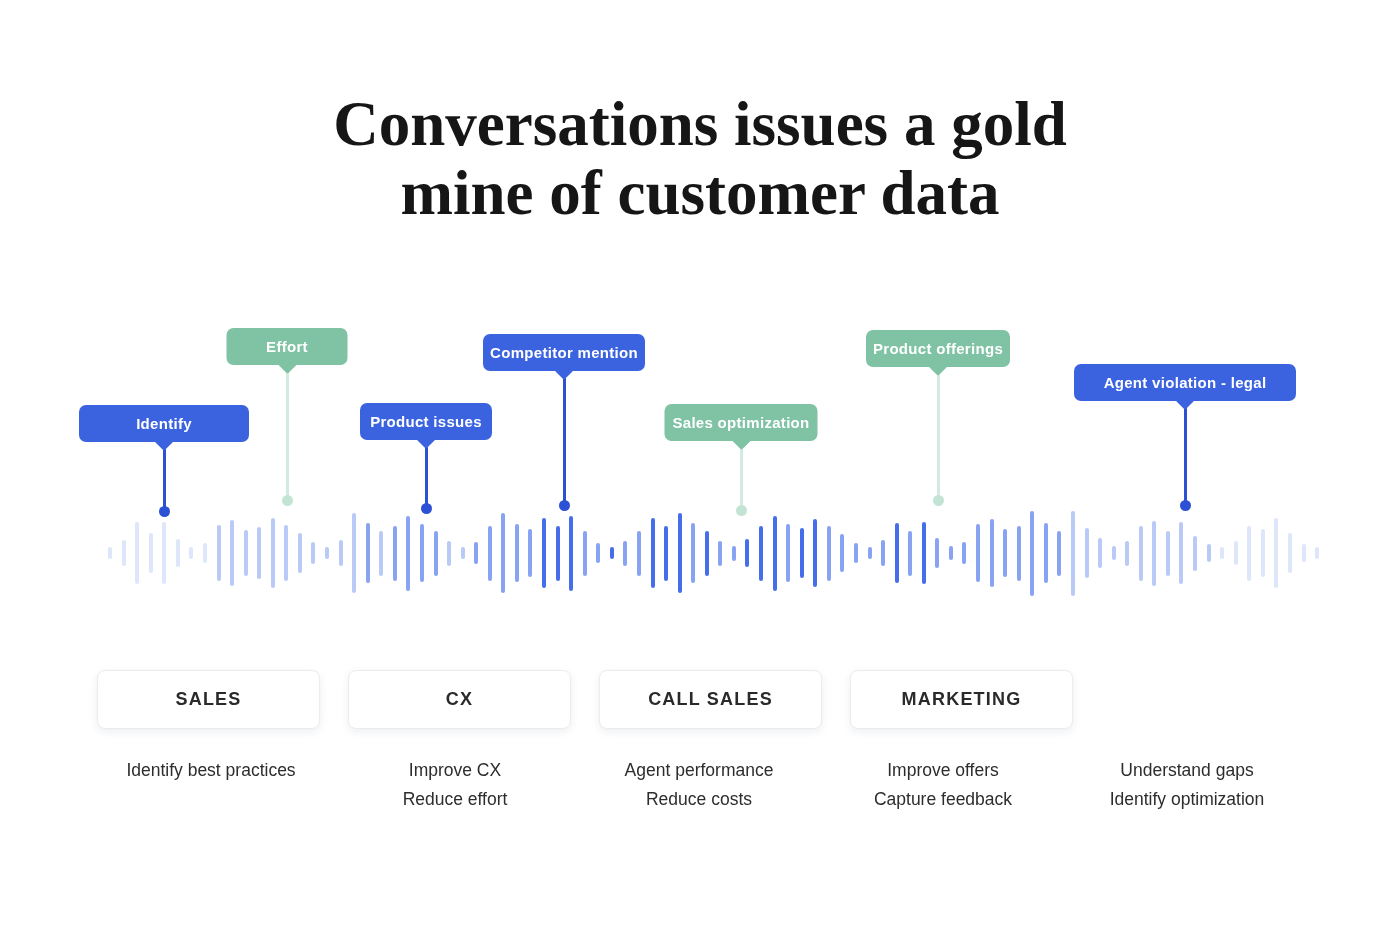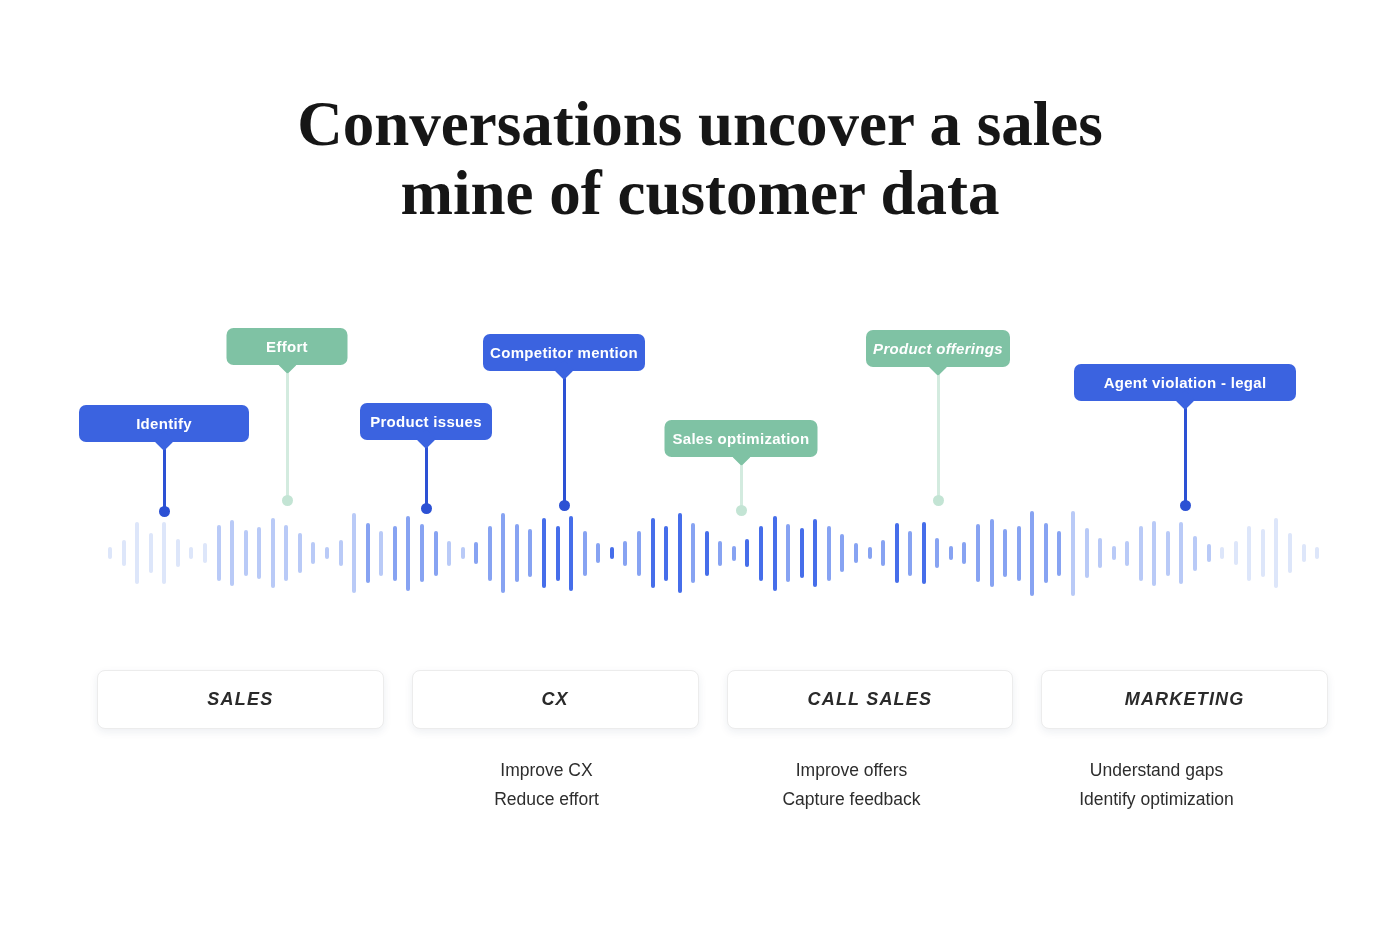--- a/index.html
+++ b/index.html
@@ -82,24 +82,23 @@
   }
   .waveform .bar {
     width:4px;
     border-radius:2px;
     flex:0 0 auto;
   }
 
   
   .cards {
     position:absolute;
-    top:670px; left:97px; width:1231px;
+    top:670px; left:97px; width:976px;
     display:flex; gap:28px;
     z-index:2;
-    font-style:italic;
   }
   .card {
     flex:1;
     height:59px;
     background:#ffffff;
     border:1px solid #ececec;
     border-radius:8px;
     box-shadow:0 3px 9px rgba(25,45,90,0.08);
     display:flex; align-items:center; justify-content:center;
     font-size:18px;
@@ -120,21 +119,21 @@
     color:#2d2d2d;
     font-weight:400;
   }
 </style>
 </head>
 <body>
 
 <div class="canvas">
 
   <h1 class="title">
-    <span>Conversations uncover a sales</span>
+    <span>Conversations issues a gold</span>
     <span>mine of customer data</span>
   </h1>
 
   <div id="annotations">
       <div class="tag blue" style="left: 164px; top: 405px; width: 170px;">
         <span>Identify</span>
         <span class="pointer"></span>
       </div>
       <div class="stem blue" style="left: 162.5px; top: 448px; height: 63px;"></div>
       <div class="dot blue" style="left: 158.5px; top: 505.5px;"></div>
@@ -149,27 +148,27 @@
         <span class="pointer"></span>
       </div>
       <div class="stem blue" style="left: 424.5px; top: 446px; height: 62px;"></div>
       <div class="dot blue" style="left: 420.5px; top: 502.5px;"></div>
       <div class="tag blue" style="left: 564px; top: 334px; width: 162px;">
         <span>Competitor mention</span>
         <span class="pointer"></span>
       </div>
       <div class="stem blue" style="left: 562.5px; top: 377px; height: 128px;"></div>
       <div class="dot blue" style="left: 558.5px; top: 499.5px;"></div>
-      <div class="tag green" style="left: 741px; top: 404px; width: 153px; margin-top: 16px;">
+      <div class="tag green" style="left: 741px; top: 404px; width: 153px;">
         <span>Sales optimization</span>
         <span class="pointer"></span>
       </div>
       <div class="stem green" style="left: 739.5px; top: 447px; height: 63px;"></div>
       <div class="dot green" style="left: 735.5px; top: 504.5px;"></div>
-      <div class="tag green" style="left: 938px; top: 330px; width: 144px; font-style: italic;">
+      <div class="tag green" style="left: 938px; top: 330px; width: 144px;">
         <span>Product offerings</span>
         <span class="pointer"></span>
       </div>
       <div class="stem green" style="left: 936.5px; top: 373px; height: 127px;"></div>
       <div class="dot green" style="left: 932.5px; top: 494.5px;"></div>
       <div class="tag blue" style="left: 1185px; top: 364px; width: 222px;">
         <span>Agent violation - legal</span>
         <span class="pointer"></span>
       </div>
       <div class="stem blue" style="left: 1183.5px; top: 407px; height: 98px;"></div>
@@ -279,26 +278,31 @@
     <div class="card">
       <span>CALL SALES</span>
     </div>
     <div class="card">
       <span>MARKETING</span>
     </div>
   </div>
 
   <div class="benefits">
     <div class="benefit">
+      <div>Identify best practices</div>
     </div>
     <div class="benefit">
       <div>Improve CX</div>
       <div>Reduce effort</div>
     </div>
     <div class="benefit">
+      <div>Agent performance</div>
+      <div>Reduce costs</div>
+    </div>
+    <div class="benefit">
       <div>Improve offers</div>
       <div>Capture feedback</div>
     </div>
     <div class="benefit">
       <div>Understand gaps</div>
       <div>Identify optimization</div>
     </div>
   </div>
 
 </div>

